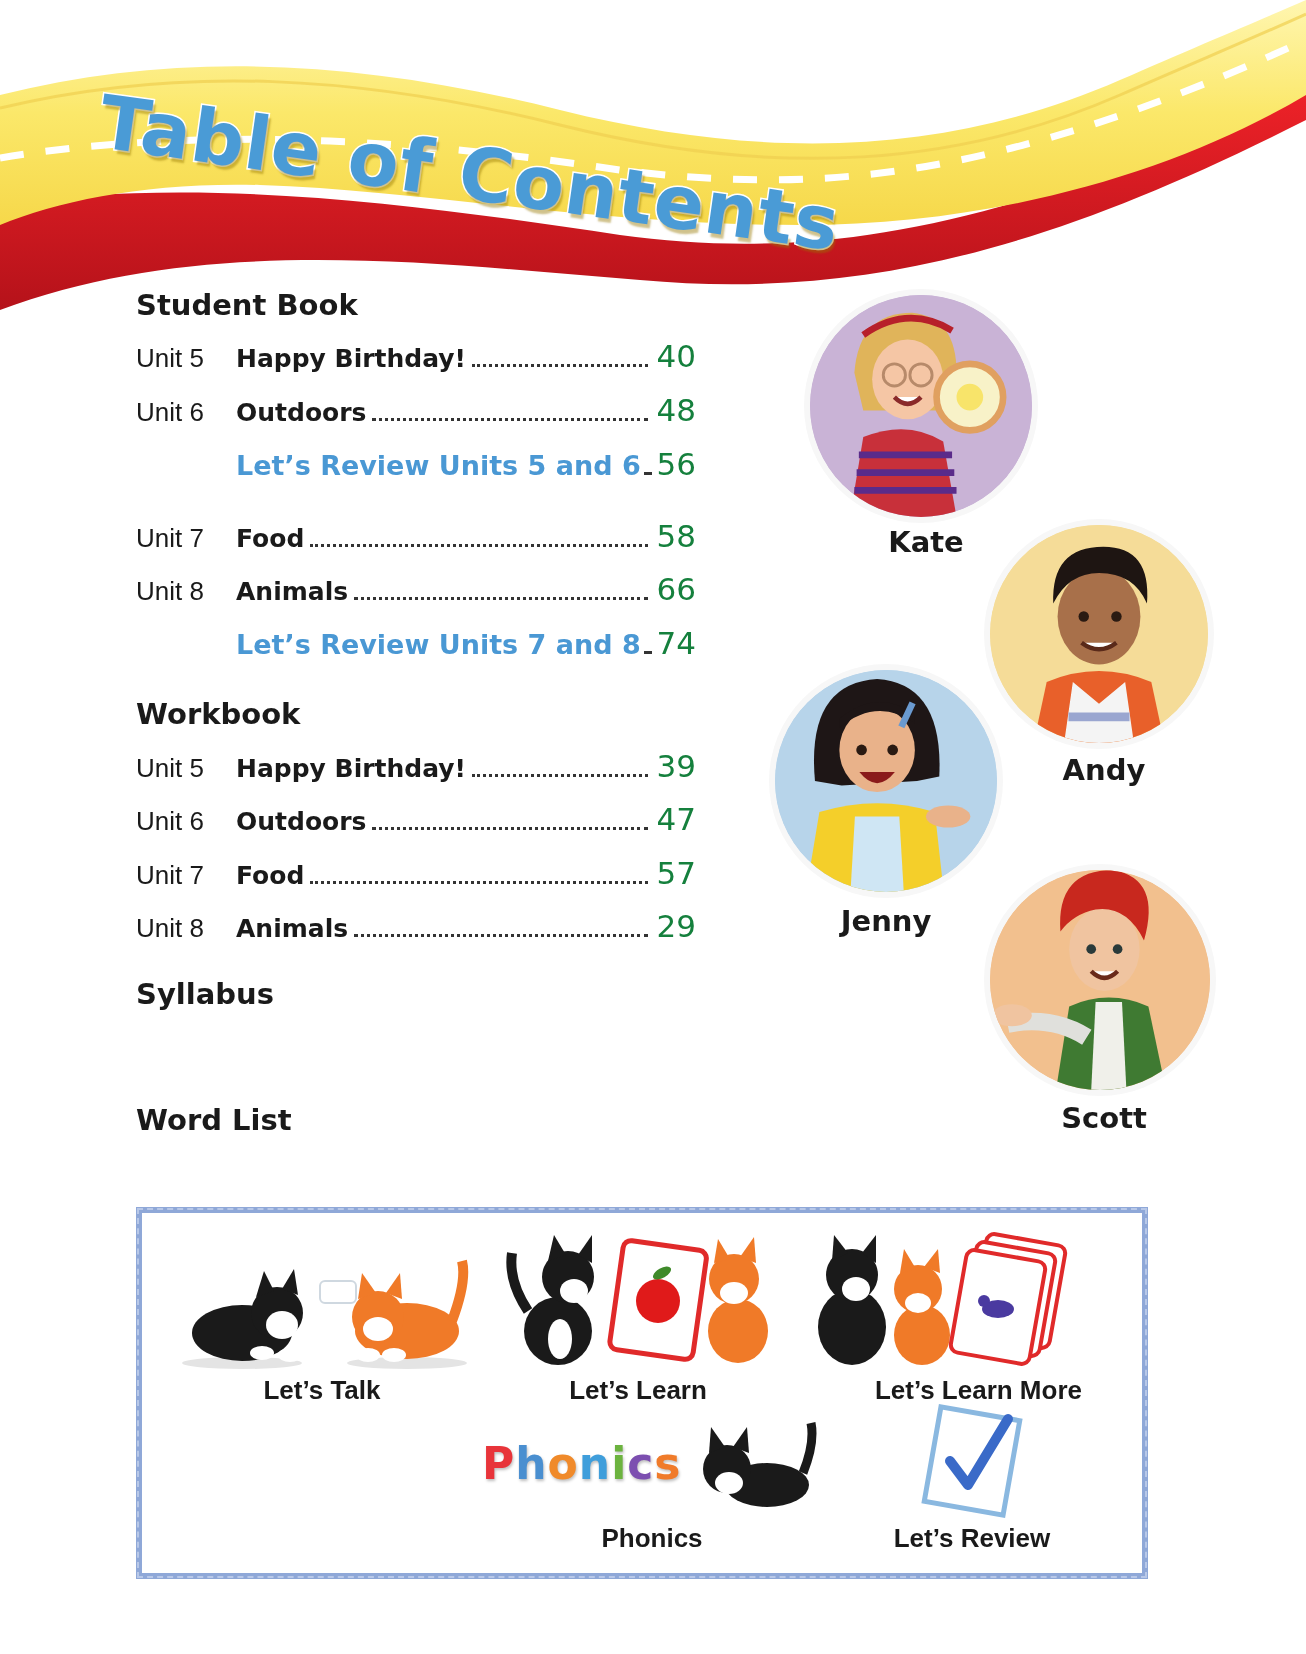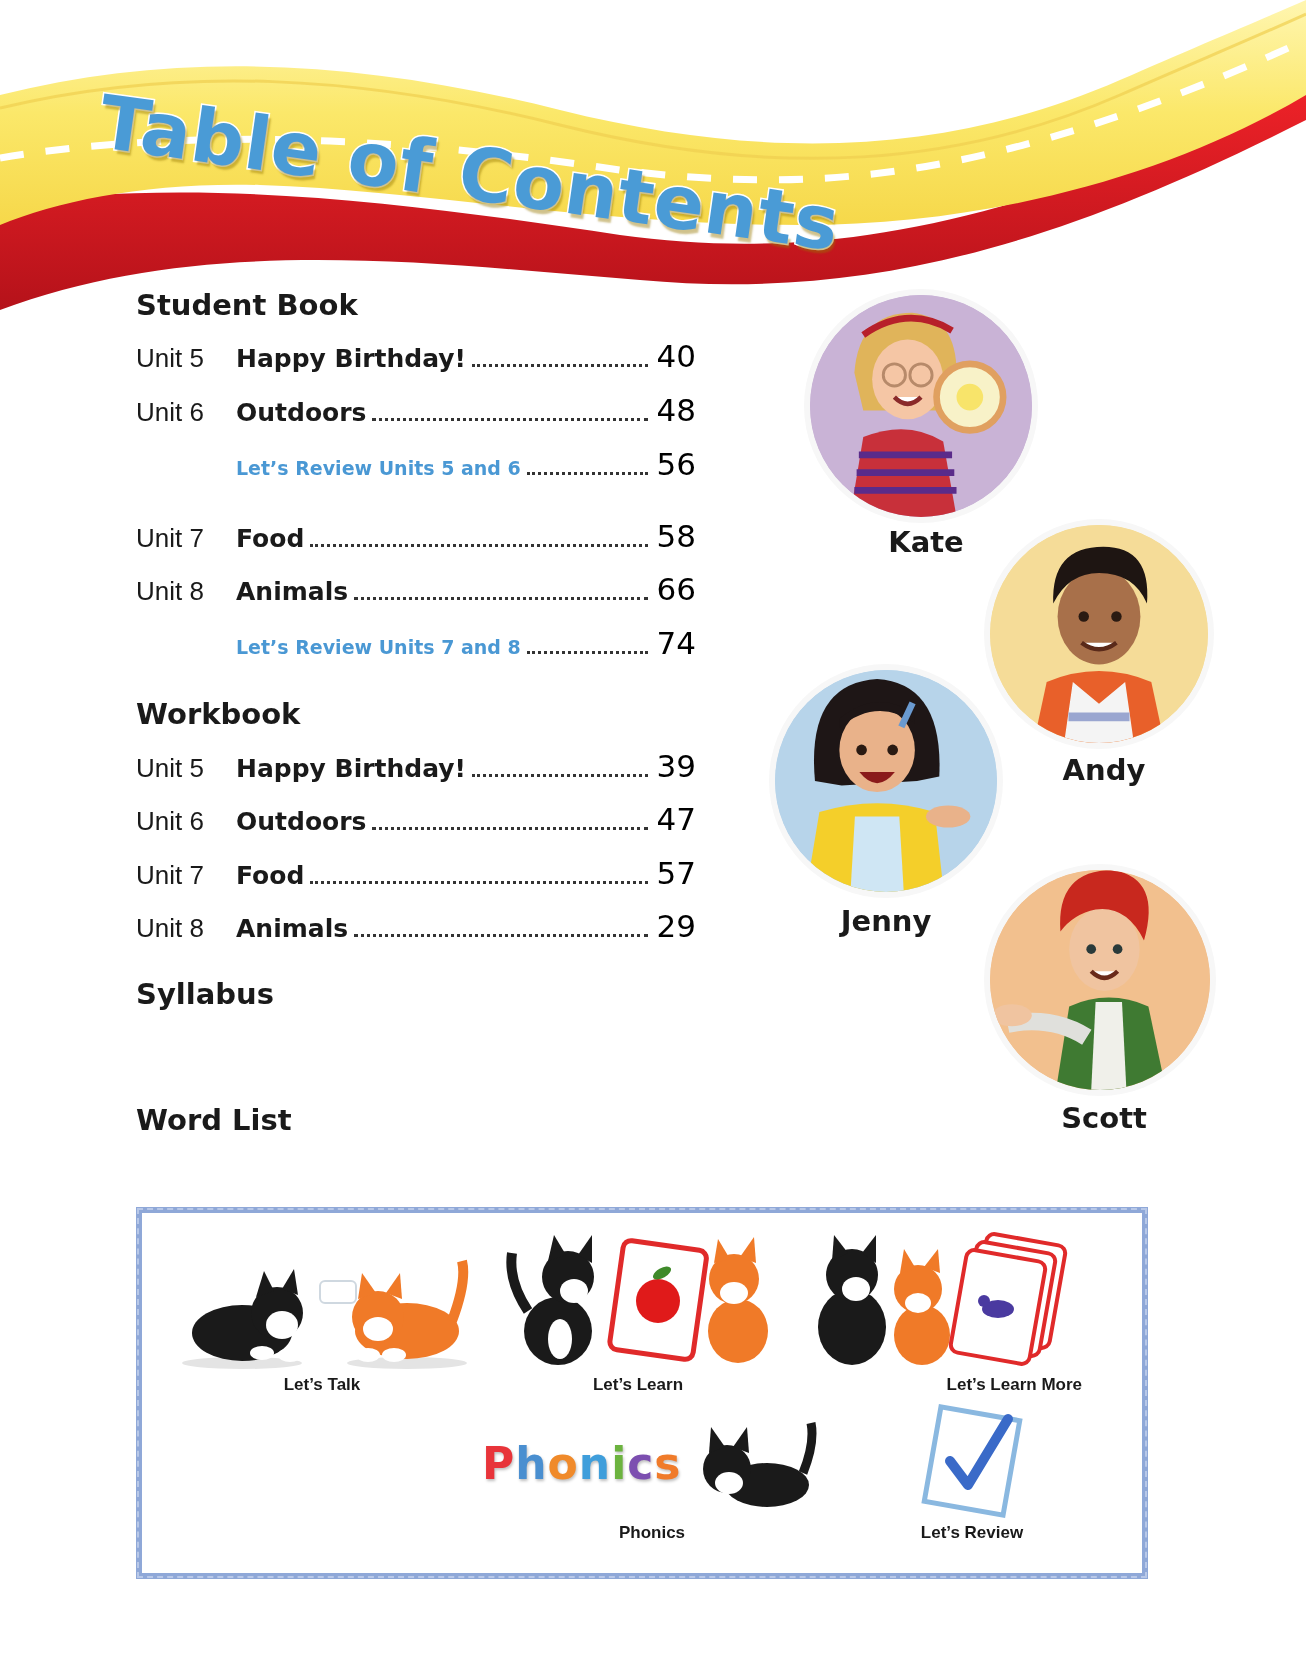--- a/index.html
+++ b/index.html
@@ -21,38 +21,38 @@
     }
 
     
     .section-head {
       position: absolute; left: 136px;
       font-weight: bold; font-size: 29px; color: #1a1a1a;
     }
     .toc-row { position: absolute; left: 136px; width: 560px; height: 40px; display: flex; align-items: baseline; }
     .unit-label { width: 100px; font-family: "Liberation Sans", sans-serif; font-size: 26px; color: #1a1a1a; }
     .entry-title { font-weight: bold; font-size: 25px; color: #1a1a1a; white-space: nowrap; }
-    .review-title { font-weight: bold; font-size: 19px; color: #4a98d4; white-space: nowrap; text-align: right; }
+    .review-title { font-weight: bold; font-size: 27px; color: #4a98d4; white-space: nowrap; text-align: right; }
     .leader { flex: 1; border-bottom: 3px dotted #333; margin: 0 6px 7px 6px; height: 1px; }
-    .page-num { font-family: "DejaVu Sans", sans-serif; font-size: 31px; color: #000000; min-width: 42px; text-align: right; }
+    .page-num { font-family: "DejaVu Sans", sans-serif; font-size: 31px; color: #15803d; min-width: 42px; text-align: right; }
 
     
     .char { position: absolute; border-radius: 50%; box-shadow: 0 0 0 6px #f7f7f7; overflow: hidden; }
     .char svg { width: 100%; height: 100%; display: block; }
     .char-name { position: absolute; font-weight: bold; font-size: 29px; color: #1a1a1a; text-align: center; width: 160px; }
 
     
     .legend-box {
       position: absolute; left: 136px; top: 1207px; width: 1012px; height: 372px;
       border: 6px solid #8fa8d8;
       outline: 2px dashed #b8c8e8; outline-offset: -3px;
     }
     .legend-item { position: absolute; width: 280px; text-align: center; }
     .legend-item svg { display: block; margin: 0 auto; }
-    .legend-label { font-family: "Liberation Sans", sans-serif; font-weight: bold; font-size: 17px; color: #1a1a1a; margin-top: 4px; display: block; }
+    .legend-label { font-family: "Liberation Sans", sans-serif; font-weight: bold; font-size: 26px; color: #1a1a1a; margin-top: 4px; display: block; }
     .phonics-word { font-family: "DejaVu Sans", sans-serif; font-weight: bold; font-size: 44px; letter-spacing: 1px;
       -webkit-text-stroke: 2px #fff; paint-order: stroke fill; text-shadow: 1px 2px 3px rgba(0,0,0,0.25); }
   </style>
 </head>
 <body>
 
 <div class="banner">
   <svg viewBox="0 0 1306 330" preserveAspectRatio="none">
     <defs>
       <linearGradient id="yel" x1="0" y1="0" x2="0" y2="1">

